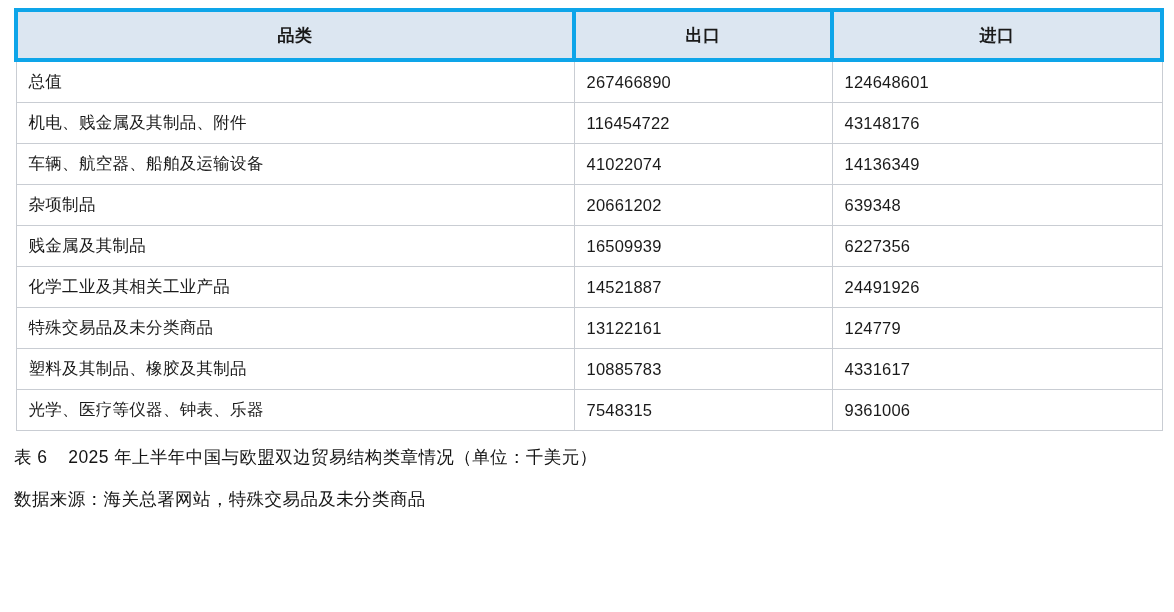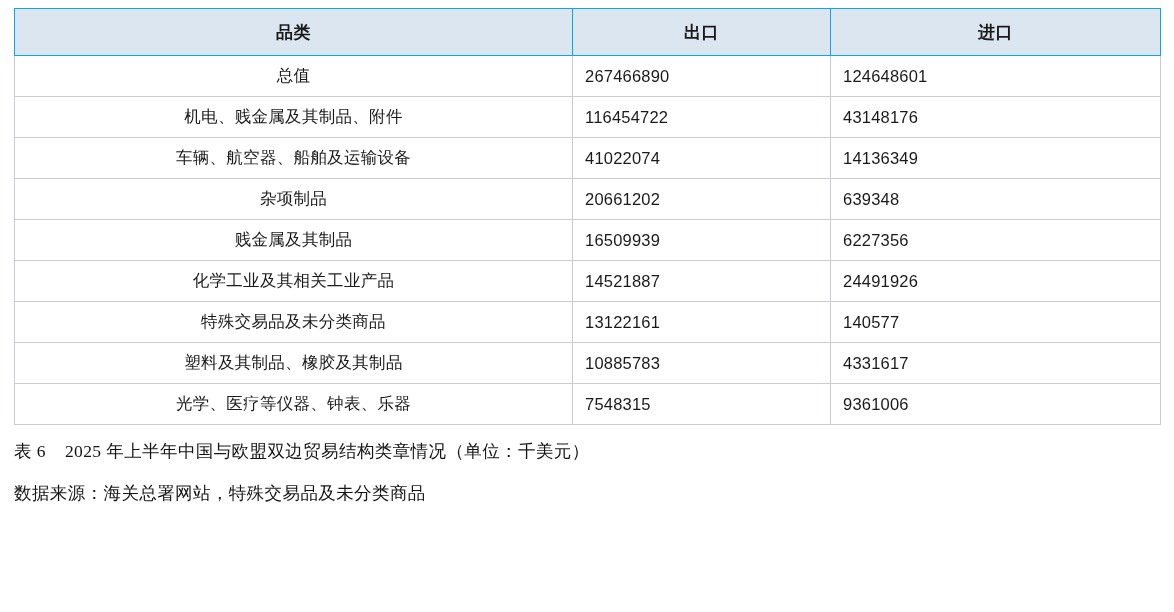--- a/index.html
+++ b/index.html
@@ -26,53 +26,52 @@
     width: 1146px;
     table-layout: fixed;
     font-size: 17px;
   }
   table.data-table col.c-cat { width: 558px; }
   table.data-table col.c-exp { width: 258px; }
   table.data-table col.c-imp { width: 330px; }
 
   table.data-table thead th {
     background: #dce6f1;
-    border: 1px solid #0ea5e9;
+    border: 4px solid #0ea5e9;
     height: 44px;
     font-weight: bold;
     font-size: 17px;
     text-align: center;
     color: #1a1a1a;
     letter-spacing: 0.5px;
   }
   table.data-table tbody td {
     border: 1px solid #c9cdd3;
     height: 40px;
     padding: 0 12px;
     font-size: 16.5px;
     color: #1a1a1a;
     background: #ffffff;
   }
   table.data-table tbody td.cat {
-    text-align: center;
+    text-align: left;
     letter-spacing: 0.3px;
   }
   table.data-table tbody td.num {
     text-align: left;
     padding-right: 14px;
     letter-spacing: 0.2px;
     margin-left: 11px;
   }
   .caption {
     margin-top: 14px;
     font-size: 17.5px;
     color: #141414;
     letter-spacing: 0.4px;
     white-space: pre;
-    font-family: Liberation Serif, serif;
   }
   .source {
     margin-top: 18px;
     font-size: 17.5px;
     color: #141414;
     letter-spacing: 0.4px;
   }
 </style>
 </head>
 <body>
@@ -119,21 +118,21 @@
         <td class="num">6227356</td>
       </tr>
       <tr>
         <td class="cat">化学工业及其相关工业产品</td>
         <td class="num">14521887</td>
         <td class="num">24491926</td>
       </tr>
       <tr>
         <td class="cat">特殊交易品及未分类商品</td>
         <td class="num">13122161</td>
-        <td class="num">140577</td>
+        <td class="num">124779</td>
       </tr>
       <tr>
         <td class="cat">塑料及其制品、橡胶及其制品</td>
         <td class="num">10885783</td>
         <td class="num">4331617</td>
       </tr>
       <tr>
         <td class="cat">光学、医疗等仪器、钟表、乐器</td>
         <td class="num">7548315</td>
         <td class="num">9361006</td>

